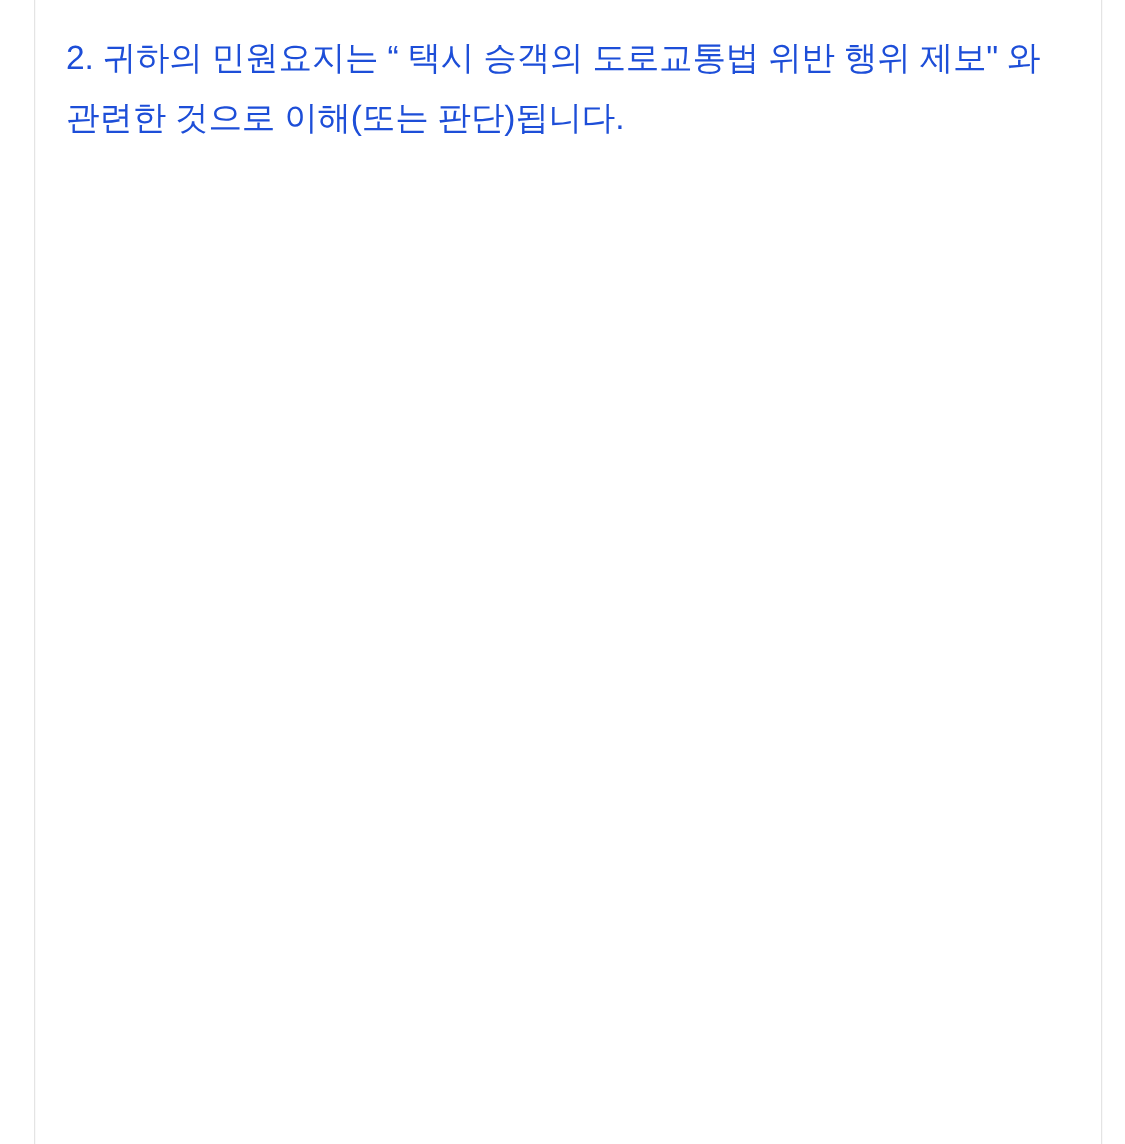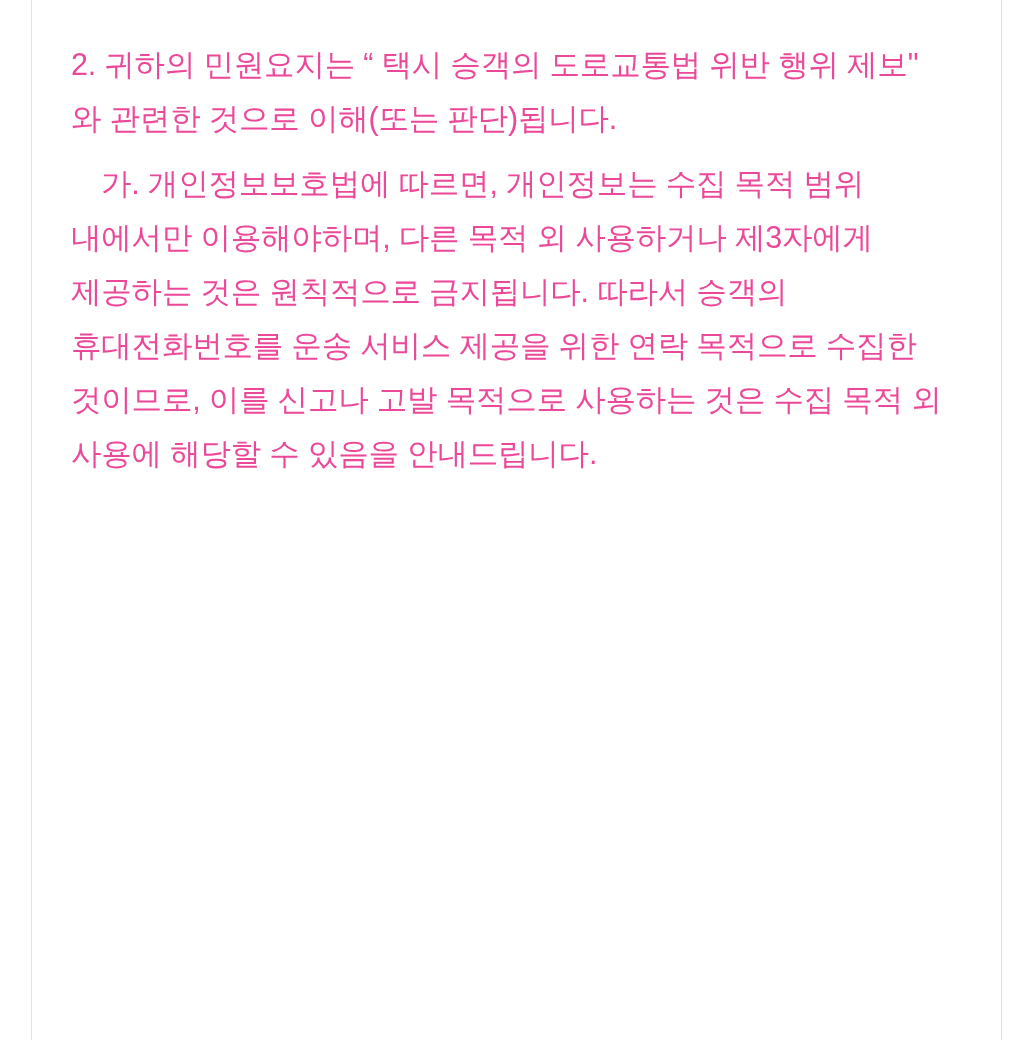--- a/index.html
+++ b/index.html
@@ -38,36 +38,35 @@
     height: 1040px;
     background: #e2e2e2;
   }
   .content {
     position: absolute;
     top: 26px;
     left: 60px;
     width: 900px;
   }
   .para {
-    color: #ec4899;
+    color: #1d4ed8;
     font-size: 30.5px;
     line-height: 54px;
     letter-spacing: -0.2px;
-    margin: 11px;
+    margin: 0;
     word-break: keep-all;
     white-space: pre-wrap;
   }
   .para.indent {
     text-indent: 30px;
   }
 </style>
 </head>
 <body>
 
 <div class="page">
   <div class="edge-rule-left"></div>
   <div class="edge-rule-right"></div>
 
   <div class="content">
     <p class="para">2. 귀하의 민원요지는 “ 택시 승객의 도로교통법 위반 행위 제보" 와 관련한 것으로 이해(또는 판단)됩니다.</p>
-    <p class="para indent">가. 개인정보보호법에 따르면, 개인정보는 수집 목적 범위 내에서만 이용해야하며, 다른 목적 외 사용하거나 제3자에게 제공하는 것은 원칙적으로 금지됩니다. 따라서 승객의 휴대전화번호를 운송 서비스 제공을 위한 연락 목적으로 수집한 것이므로, 이를 신고나 고발 목적으로 사용하는 것은 수집 목적 외 사용에 해당할 수 있음을 안내드립니다.</p>
   </div>
 </div>
 
 </body></html>

